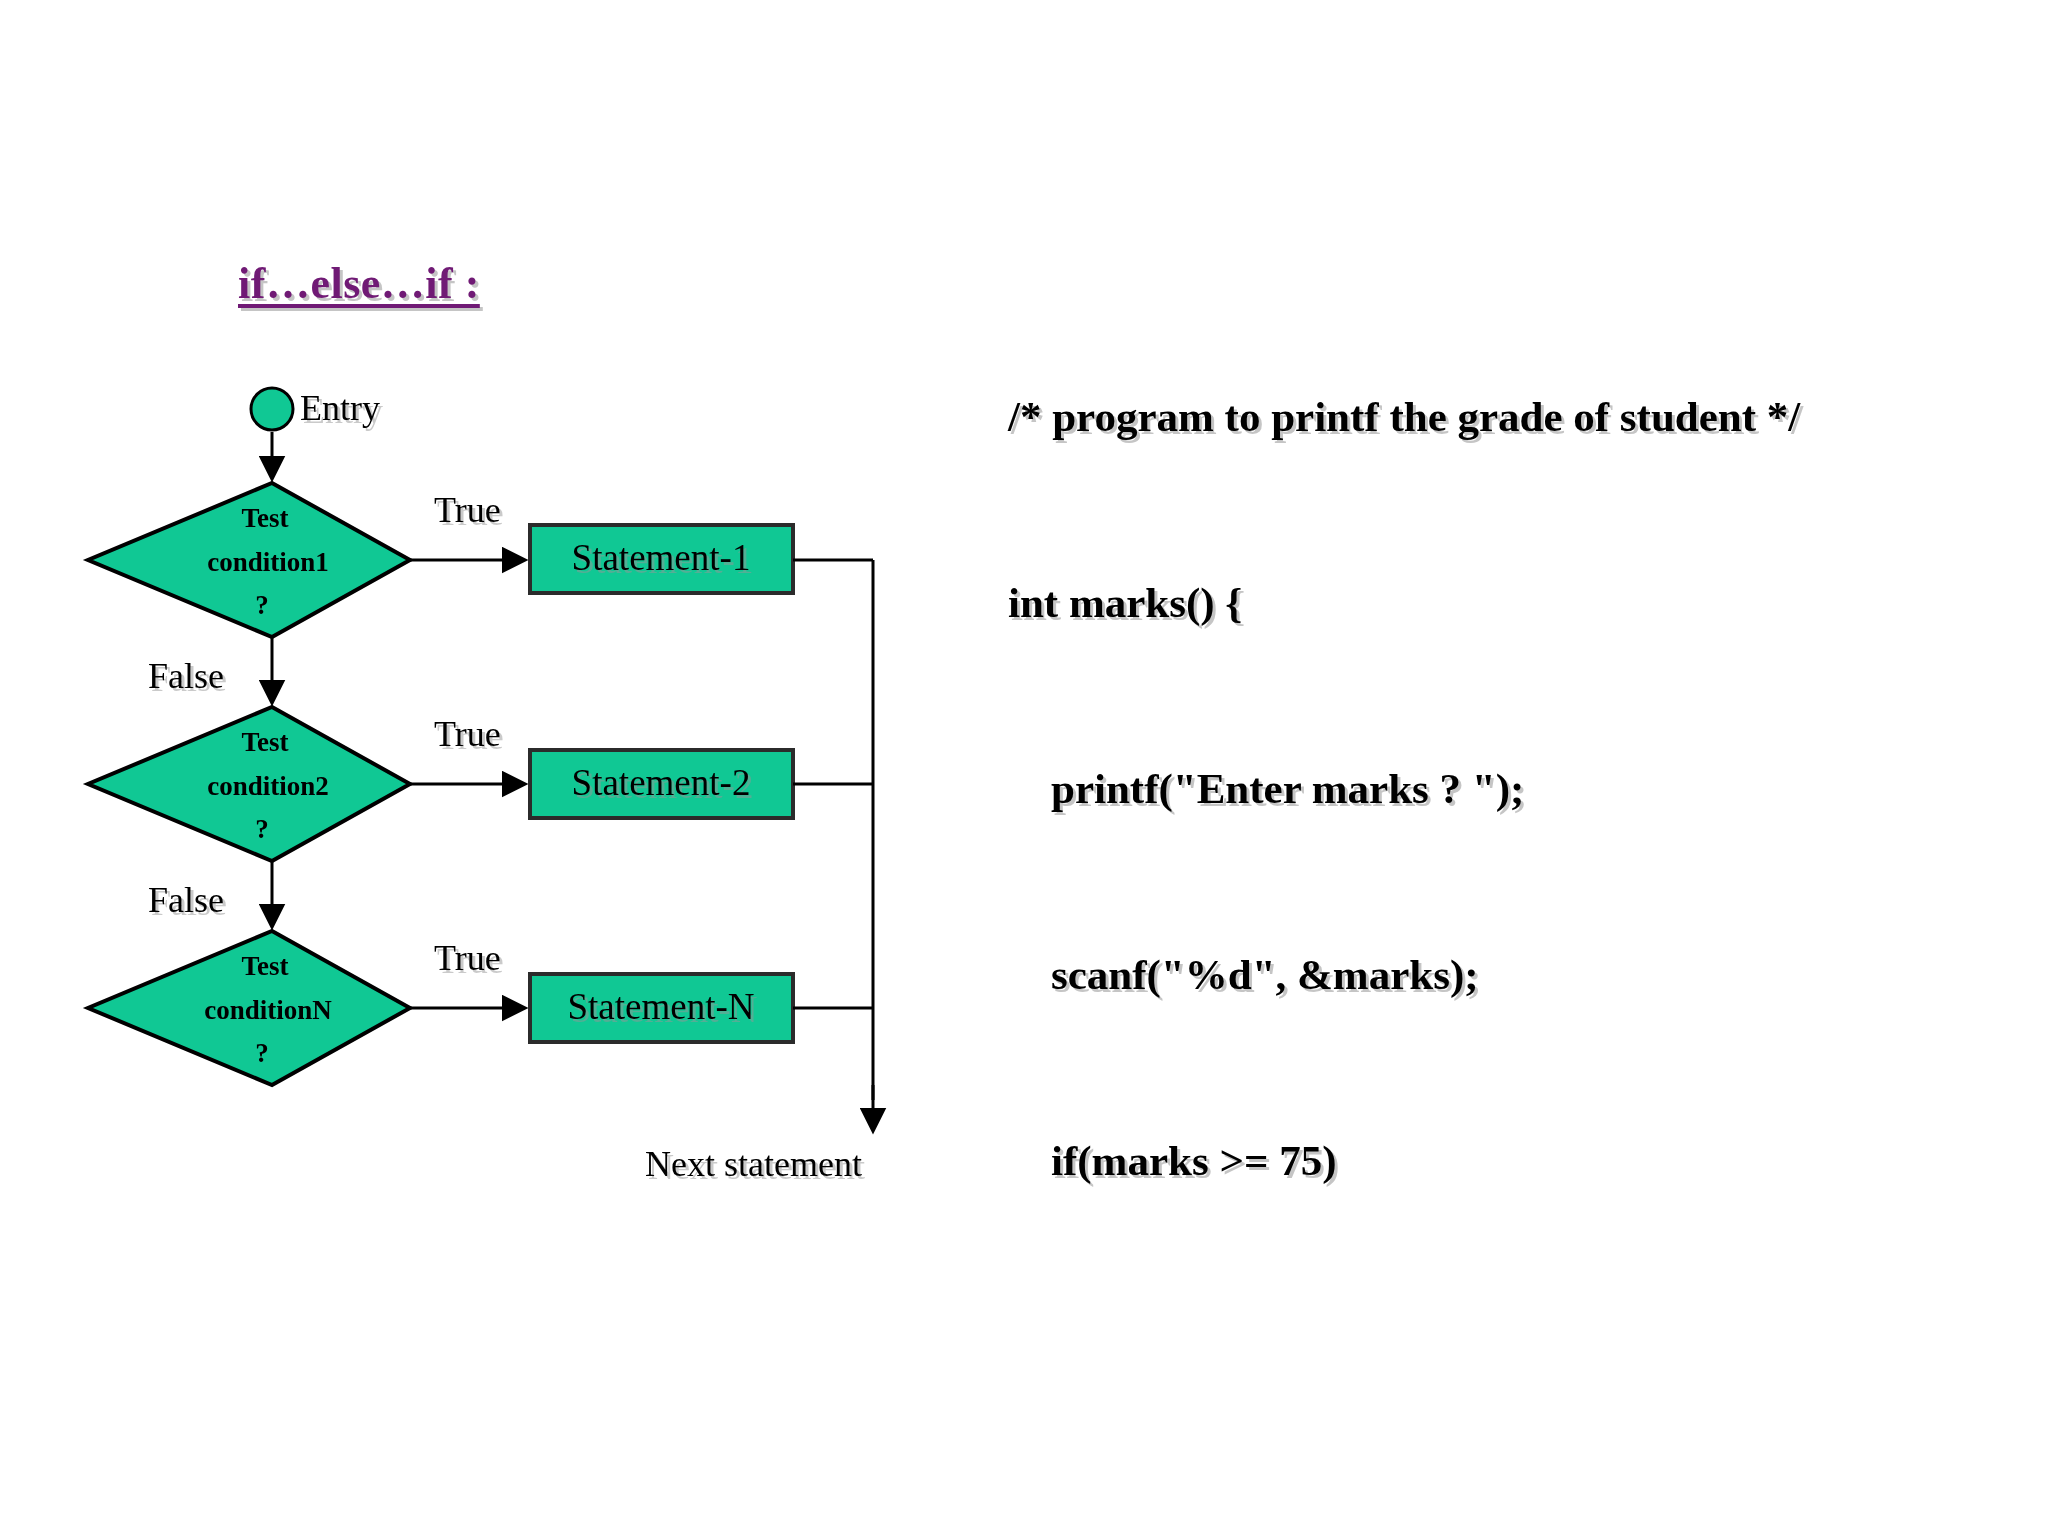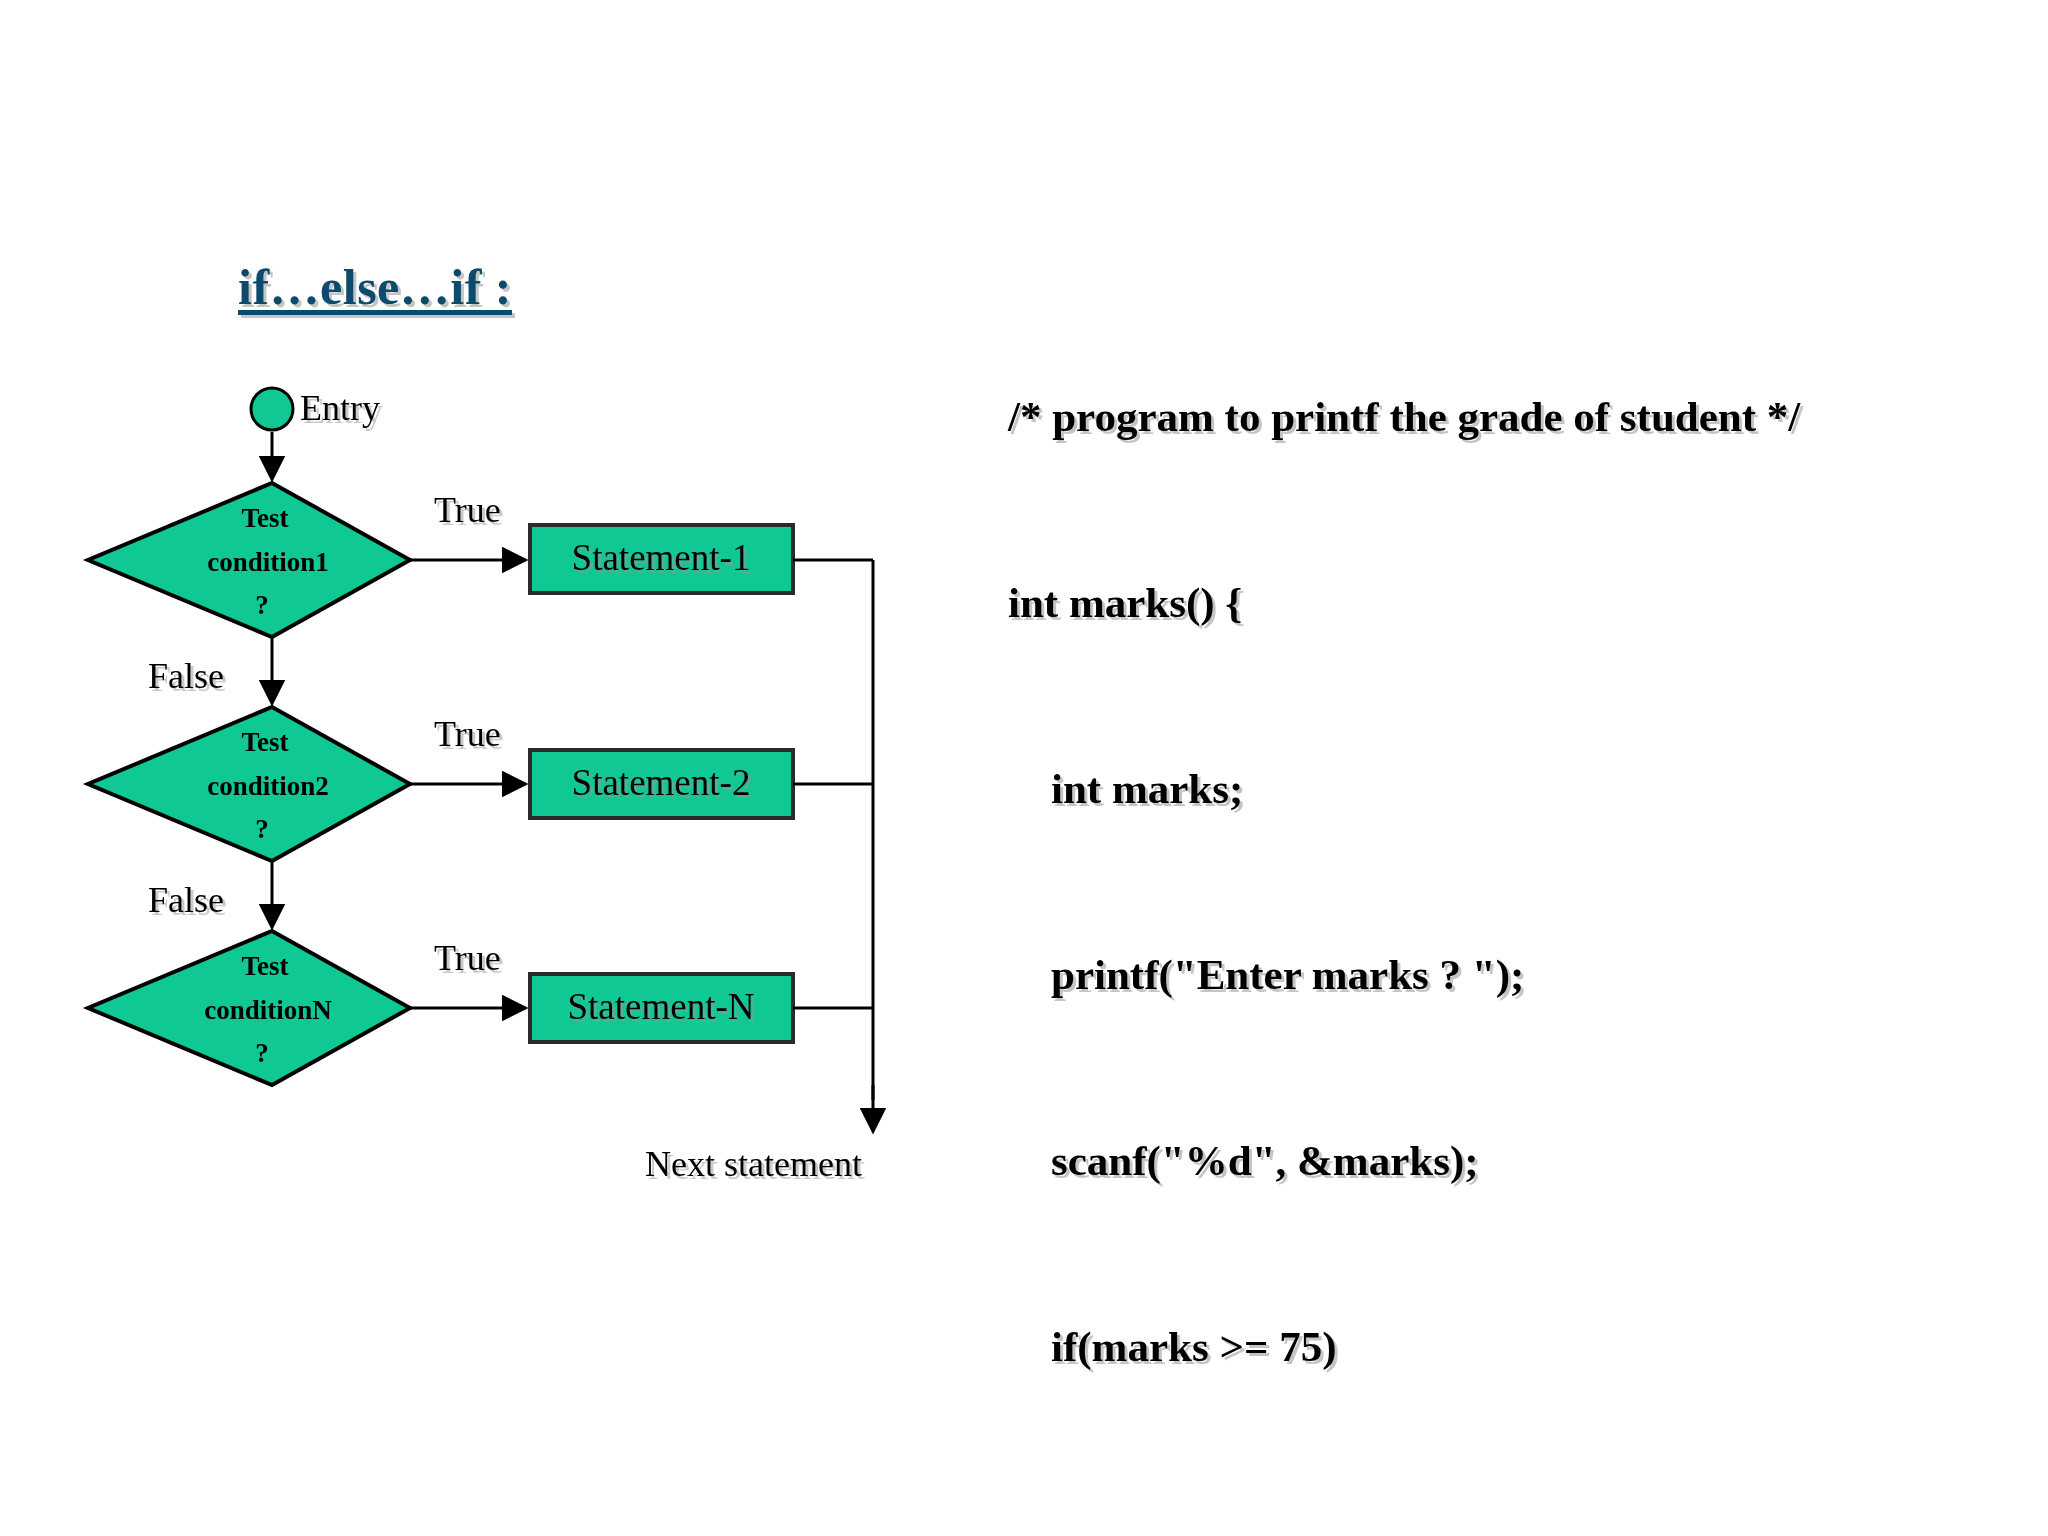--- a/index.html
+++ b/index.html
@@ -20,23 +20,23 @@
   
   .shadow-text {
     text-shadow: 3px 3px 0 rgba(150,150,150,0.55);
   }
 
   
   #title {
     position: absolute;
     left: 238px;
     top: 258px;
-    font-size: 50px;
+    font-size: 44px;
     font-weight: bold;
-    color: #0c4a6e;
+    color: #701a75;
     text-decoration: underline;
     text-underline-offset: 6px;
     letter-spacing: 0.5px;
     white-space: nowrap;
   }
 
   
   #flow {
     position: absolute;
     left: 0px;
@@ -153,21 +153,20 @@
 
     <line x1="873" y1="560" x2="873" y2="1100" stroke="#000000" stroke-width="3"></line>
     <line x1="873" y1="1085" x2="873" y2="1130" stroke="#000000" stroke-width="3" marker-end="url(#arrow)"></line>
 
     <text class="node-text edge-label" x="645" y="1168" style="text-shadow:3px 3px 0 rgba(150,150,150,0.5);">Next statement</text>
   </svg>
 
   <div id="code">
     <span class="cl shadow-text">/* program to printf the grade of student */</span>
     <span class="cl shadow-text">int marks() {</span>
-    <span class="cl shadow-text">    int marks;</span>
     <span class="cl shadow-text">    printf("Enter marks ? ");</span>
     <span class="cl shadow-text">    scanf("%d", &amp;marks);</span>
     <span class="cl shadow-text">    if(marks &gt;= 75)</span>
     
     
     
     
     
     
     

